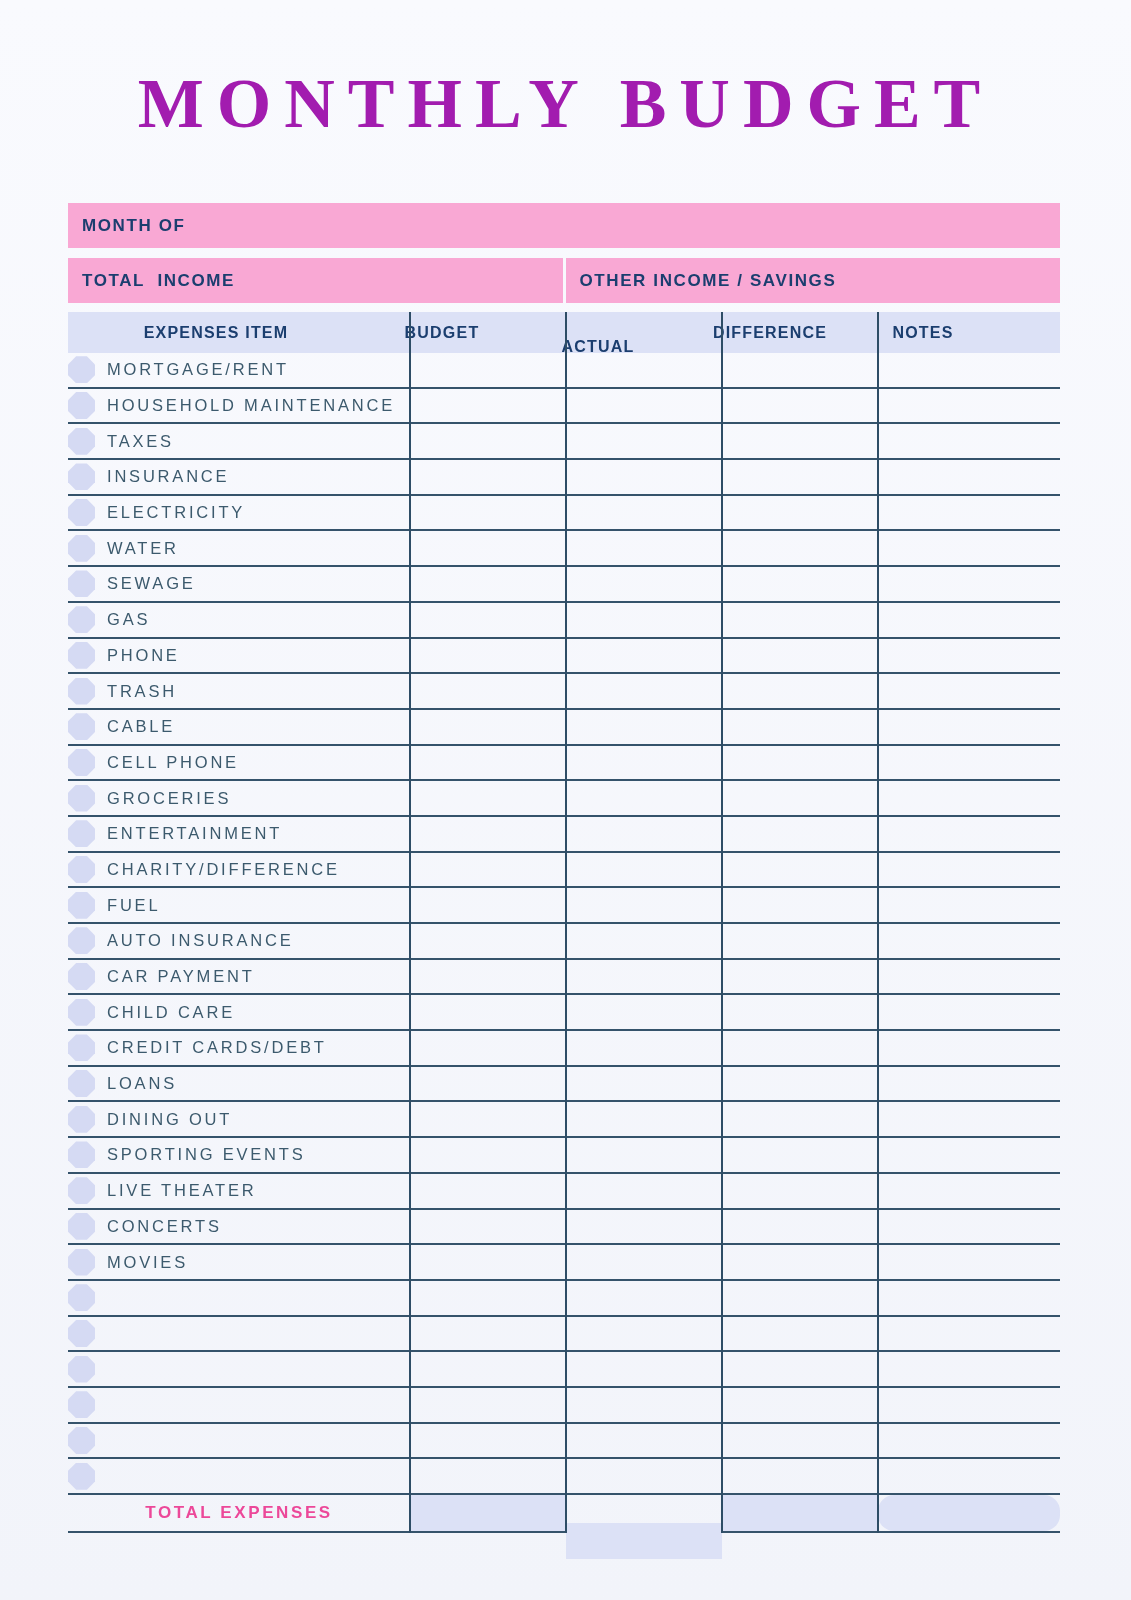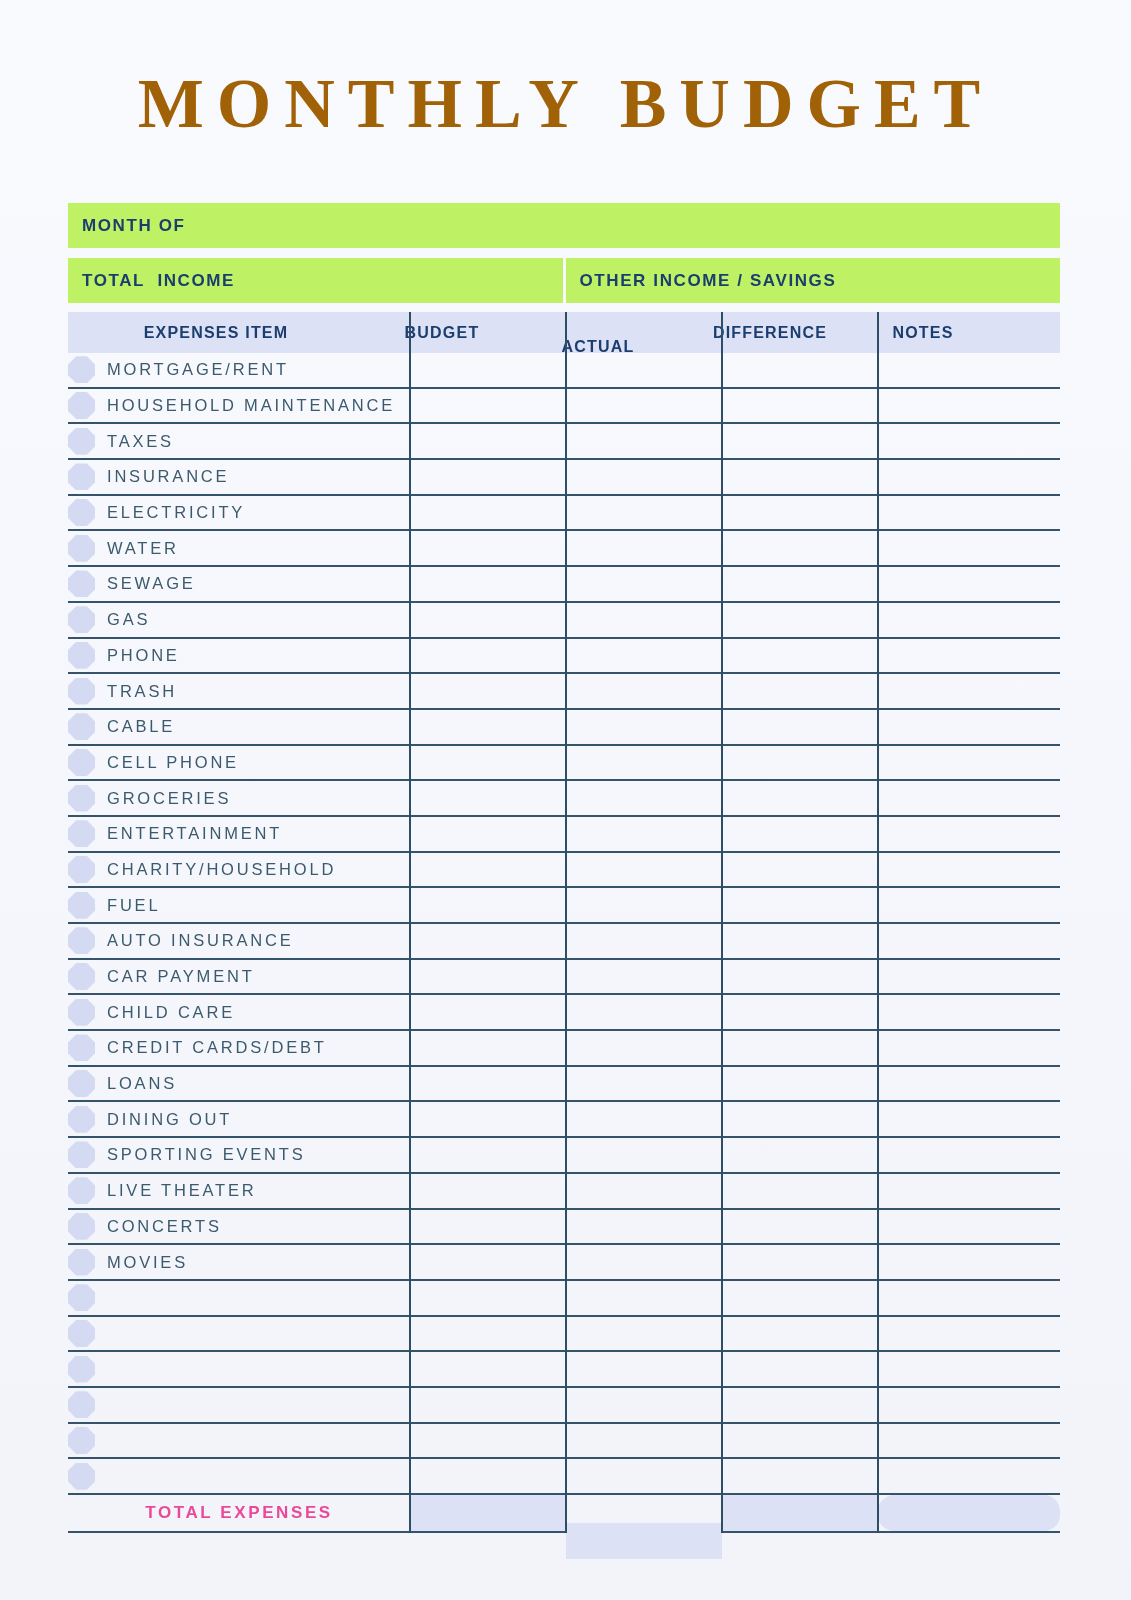--- a/index.html
+++ b/index.html
@@ -14,30 +14,30 @@
 
   
   .title {
     margin-top: 58px;
     text-align: center;
     font-family: "Liberation Serif", serif;
     font-weight: 700;
     font-size: 70px;
     line-height: 92px;
     letter-spacing: 13px;
-    color: #a16207;
+    color: #a21caf;
     white-space: nowrap;
   }
 
   
   .content { position: absolute; left: 68px; top: 0; width: 992px; }
 
   
   .bar {
-    background: #bef264;
+    background: #f9a8d4;
     height: 45px;
     display: flex;
     align-items: center;
     padding-left: 14px;
   }
   .bar-label {
     font-weight: 700;
     font-size: 17px;
     letter-spacing: 1.6px;
     color: #1b3e6f;
@@ -268,21 +268,21 @@
               <span class="item-label">ENTERTAINMENT</span>
             </div>
             <div class="cell value-cell budget"></div>
             <div class="cell value-cell actual"></div>
             <div class="cell value-cell difference"></div>
             <div class="cell value-cell notes"></div>
           </div>
           <div class="trow">
             <div class="cell label-cell">
               <span class="bullet"></span>
-              <span class="item-label">CHARITY/HOUSEHOLD</span>
+              <span class="item-label">CHARITY/DIFFERENCE</span>
             </div>
             <div class="cell value-cell budget"></div>
             <div class="cell value-cell actual"></div>
             <div class="cell value-cell difference"></div>
             <div class="cell value-cell notes"></div>
           </div>
           <div class="trow">
             <div class="cell label-cell">
               <span class="bullet"></span>
               <span class="item-label">FUEL</span>

